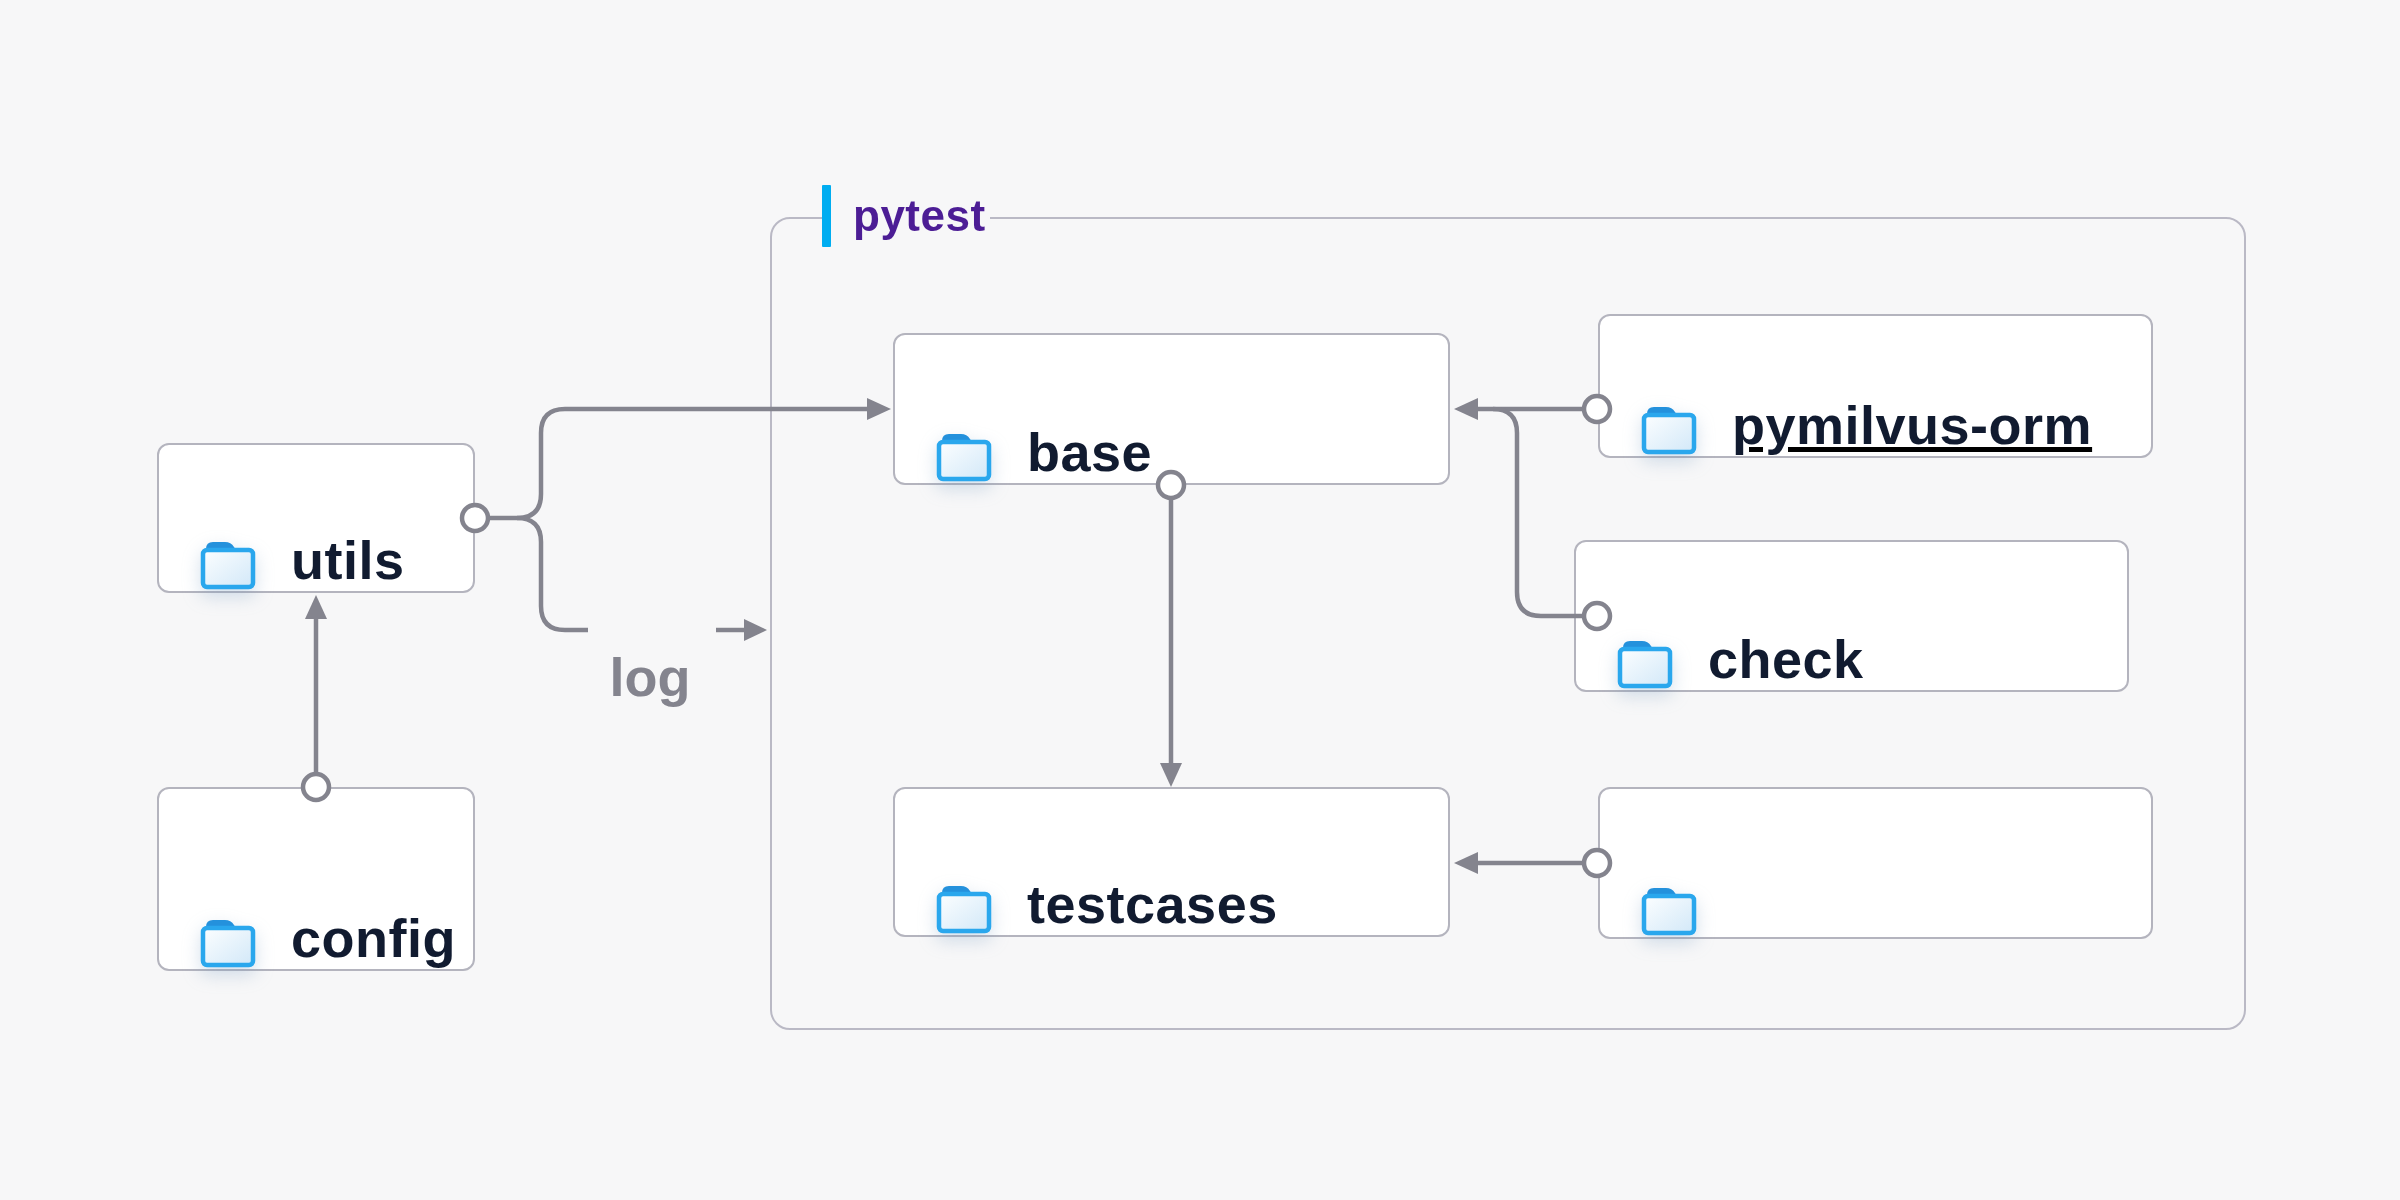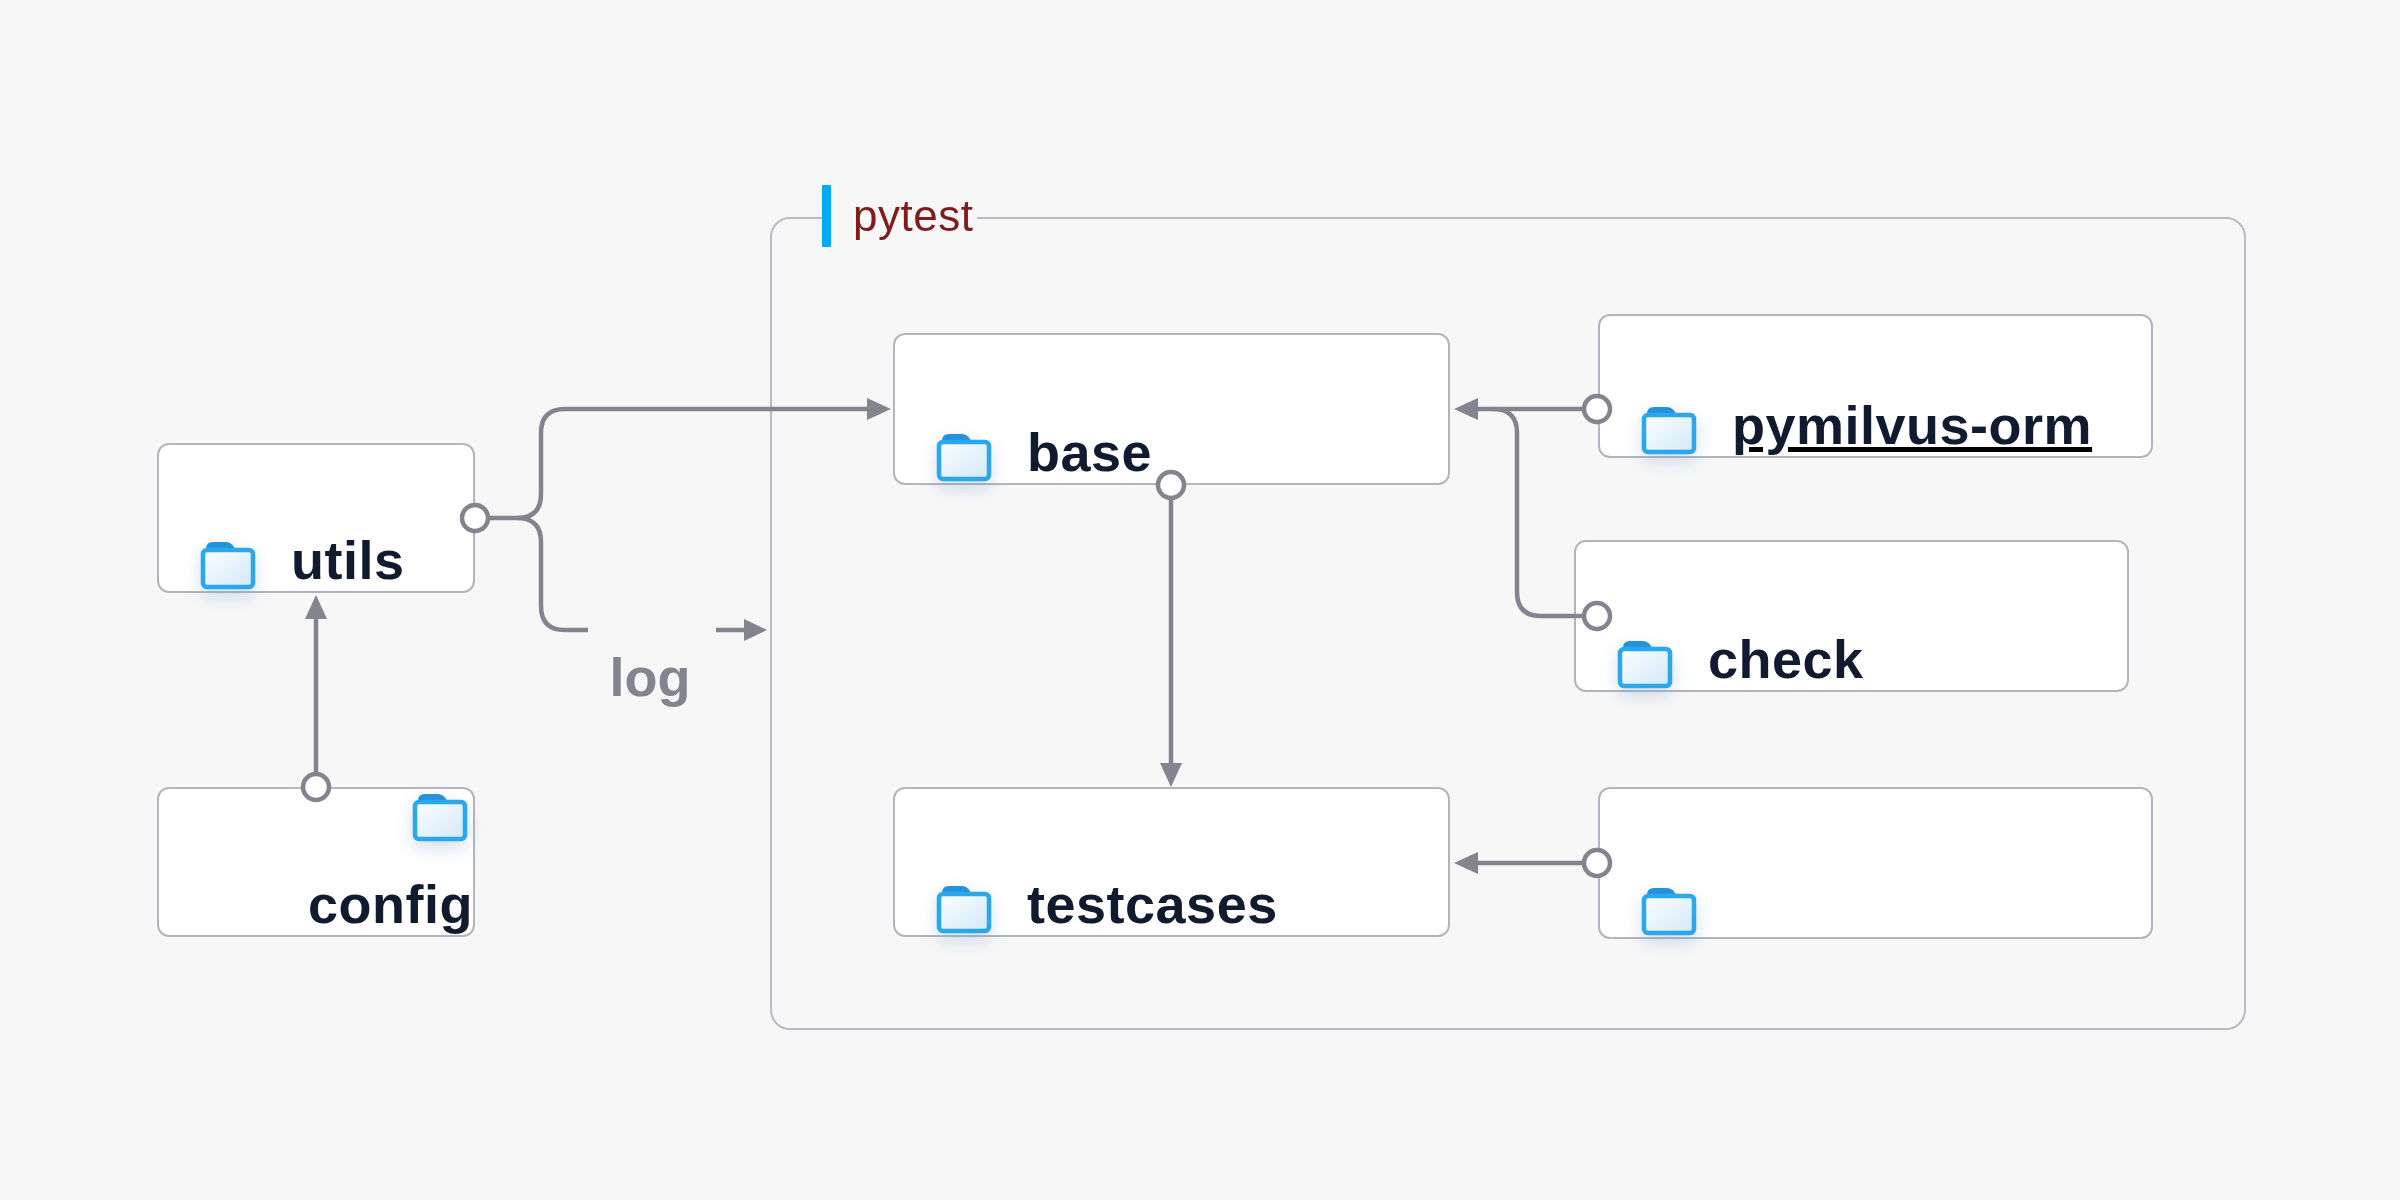--- a/index.html
+++ b/index.html
@@ -37,22 +37,22 @@
     z-index: 3;
   }
   .accent-bar {
     display: inline-block;
     width: 9px; height: 62px;
     background: #00adf1;
     border-radius: 1px;
   }
   .group-label-text {
     font-size: 44px;
-    font-weight: 400;
-    color: #7f1d1d;
+    font-weight: 700;
+    color: #4c1d95;
     letter-spacing: 0.5px;
     line-height: 66px;
   }
   
   .node {
     position: absolute;
     background: #ffffff;
     border: 2px solid #b4b4be;
     border-radius: 12px;
     box-sizing: border-box;
@@ -63,21 +63,21 @@
     z-index: 2;
   }
   .node-label {
     font-size: 54px;
     font-weight: 700;
     color: #111b30;
     letter-spacing: 0.5px;
     white-space: nowrap;
   }
   .node-utils       { left: 157px;  top: 443px; width: 318px; height: 150px; }
-  .node-config      { left: 157px;  top: 787px; width: 318px; height: 150px; flex-direction: column; }
+  .node-config      { left: 157px;  top: 787px; width: 318px; height: 184px; }
   .node-base        { left: 893px;  top: 333px; width: 557px; height: 152px; }
   .node-testcases   { left: 893px;  top: 787px; width: 557px; height: 150px; }
   .node-pymilvus    { left: 1598px; top: 314px; width: 555px; height: 144px; text-decoration: underline; }
   .node-check       { left: 1574px; top: 540px; width: 555px; height: 152px; }
   .node-common      { left: 1598px; top: 787px; width: 555px; height: 152px; }
   .folder-svg {
     width: 66px; height: 54px;
     flex: 0 0 auto;
     filter: drop-shadow(0 7px 9px rgba(110,150,190,0.30));
   }

